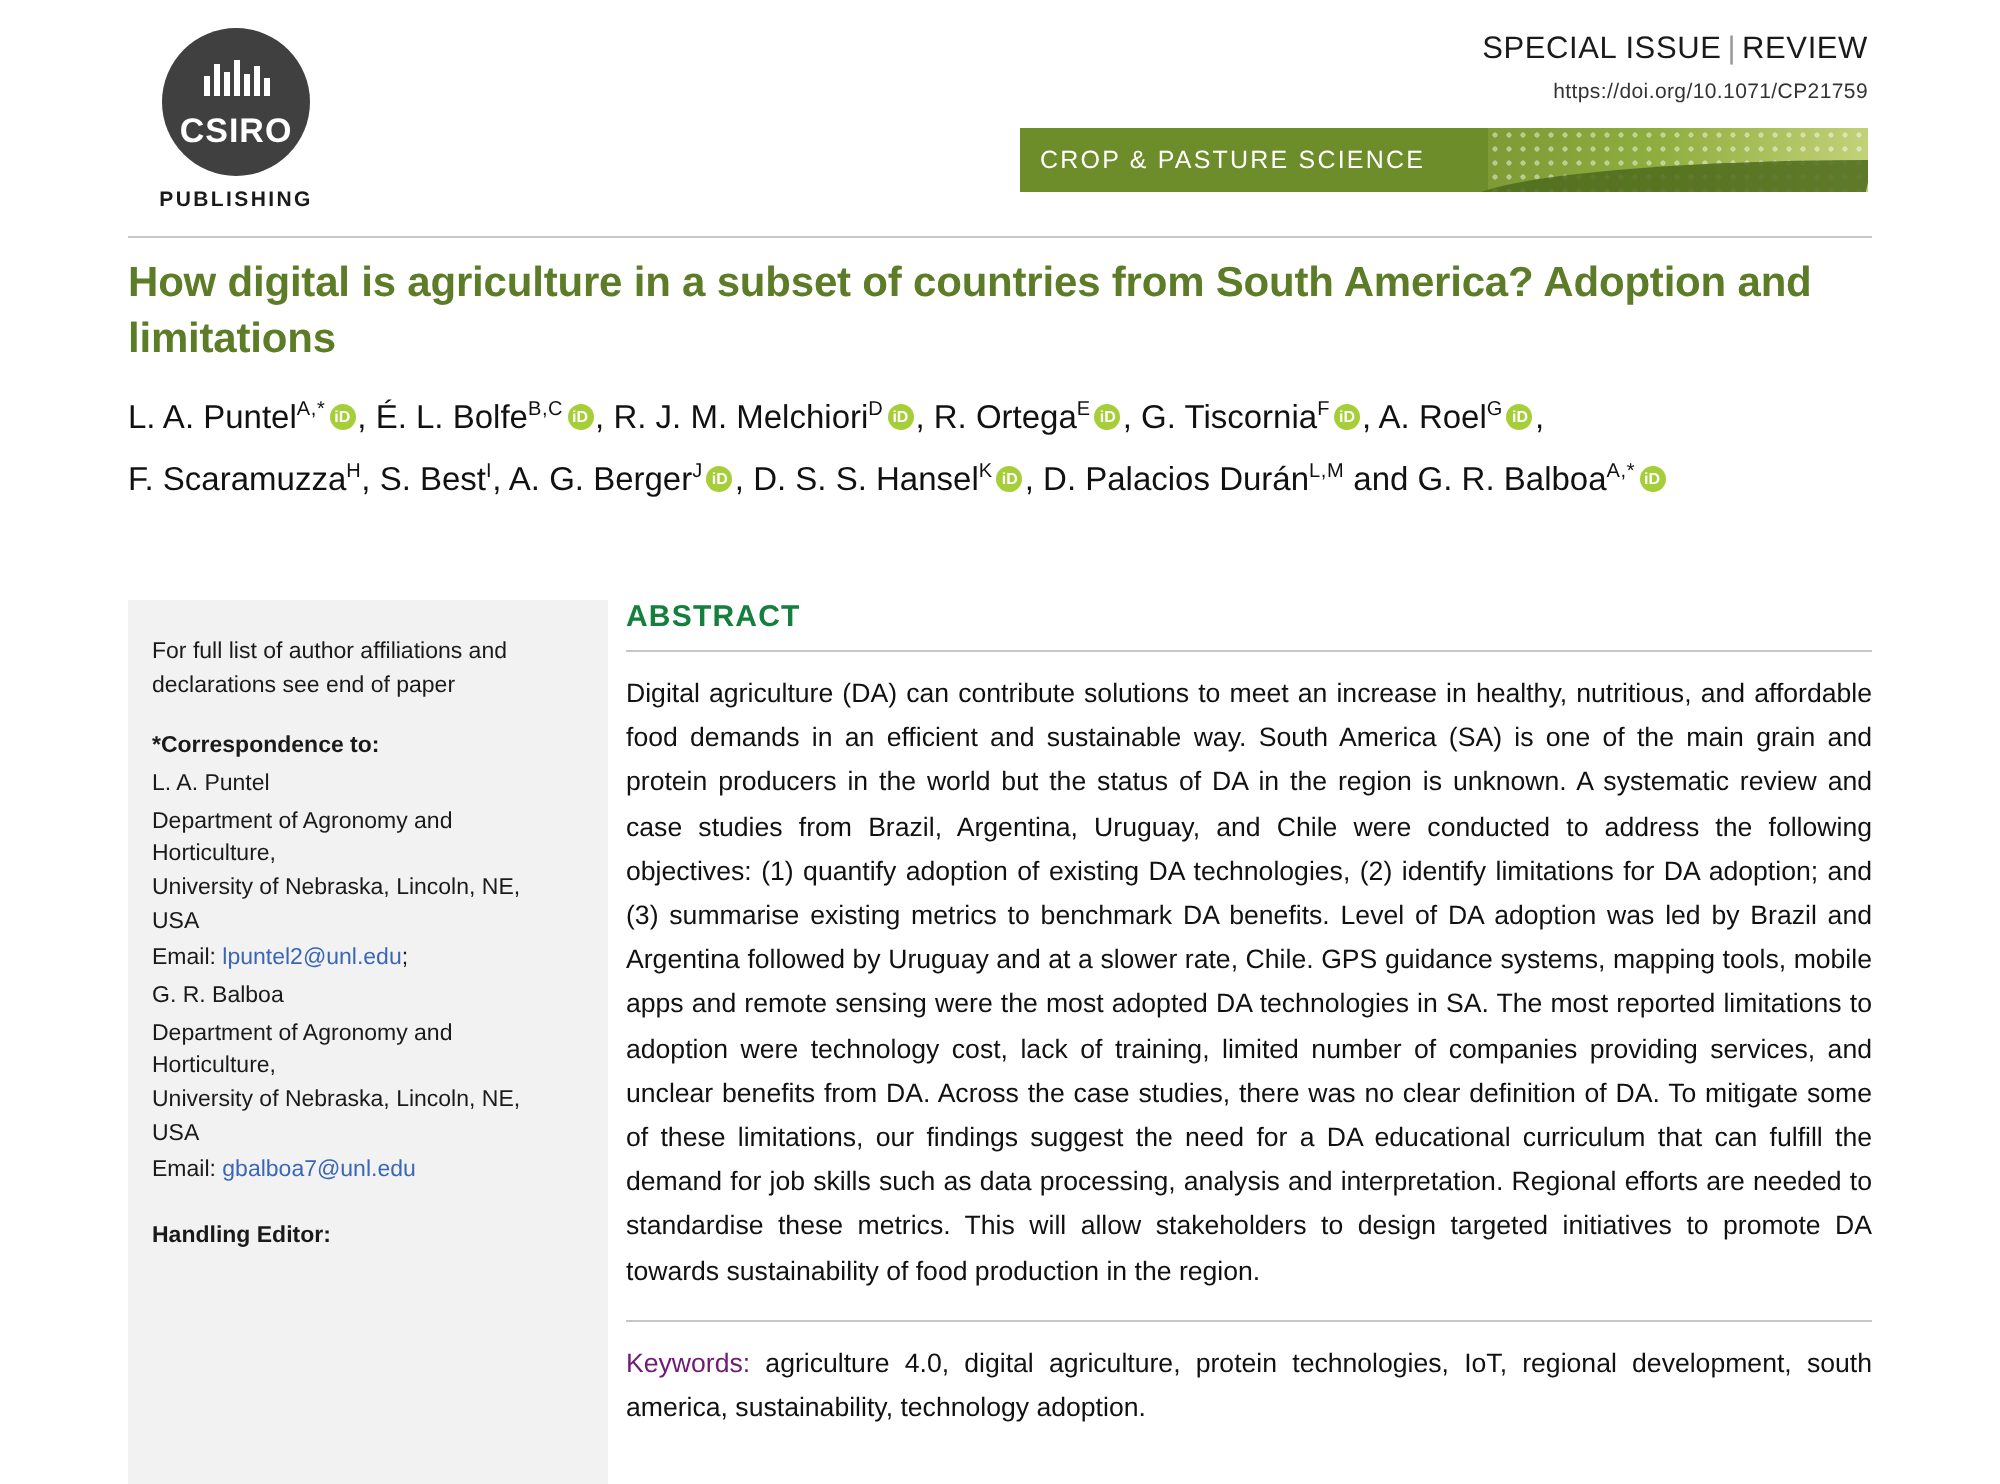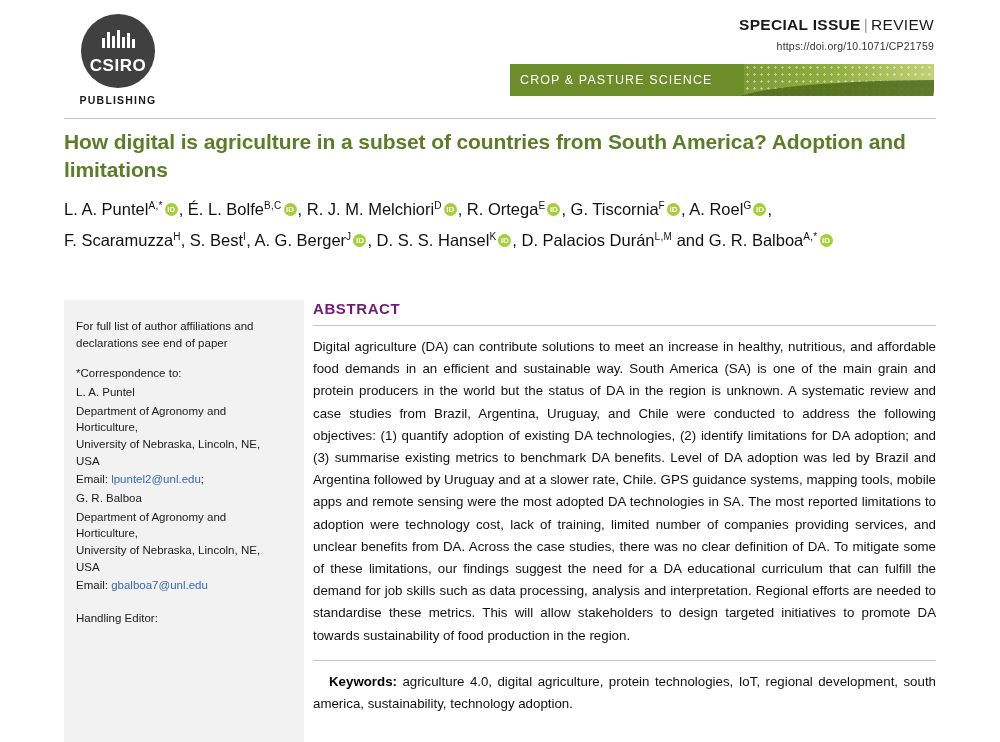--- a/index.html
+++ b/index.html
@@ -73,21 +73,21 @@
   }
   .special-issue {
     position: absolute;
     right: 66px;
     top: 16px;
     text-align: right;
     font-size: 15.5px;
     color: #1a1a1a;
     letter-spacing: 0.3px;
   }
-  .special-issue .si-label { font-weight: bold; }
+  .special-issue .si-label { font-weight: normal; }
   .special-issue .si-sep { color: #999; margin: 0 3px; }
   .special-issue .si-review { font-weight: normal; text-align: center; }
   .doi {
     position: absolute;
     right: 66px;
     top: 40px;
     font-size: 10.5px;
     color: #333;
     letter-spacing: 0.2px;
   }
@@ -196,31 +196,31 @@
     width: 240px;
     bottom: 0;
     background: #f2f2f2;
     padding: 18px 18px 10px 12px;
     box-sizing: border-box;
     font-size: 11.5px;
     line-height: 1.45;
     color: #1a1a1a;
   }
   .left-col p { margin: 0 0 14px 0; }
-  .left-col .strong { font-weight: normal; }
+  .left-col .strong { font-weight: bold; }
   .left-col a { color: #3a66b5; text-decoration: none; }
   .left-col .block-gap { margin-top: 16px; }
   .right-col {
     position: absolute;
     left: 313px;
     top: 300px;
     width: 623px;
   }
   .abstract-head {
-    color: #701a75;
+    color: #15803d;
     font-size: 15px;
     font-weight: bold;
     letter-spacing: 0.6px;
     margin-bottom: 8px;
   }
   .hline {
     height: 1px;
     background: #c7c7c7;
     margin-bottom: 10px;
   }
@@ -235,23 +235,22 @@
     background: #c7c7c7;
     margin: 13px 0 10px 0;
   }
   .keywords {
     font-size: 13.3px;
     line-height: 1.67;
     text-align: justify;
     color: #111;
   }
   .keywords .kw-label {
-    color: #000000;
-    font-weight: bold;
-    margin-left: 16px;
+    color: #701a75;
+    font-weight: normal;
   }
 </style>
 </head>
 <body>
 
 <div class="page">
 
   <div class="header">
 
     <div class="logo-block">

